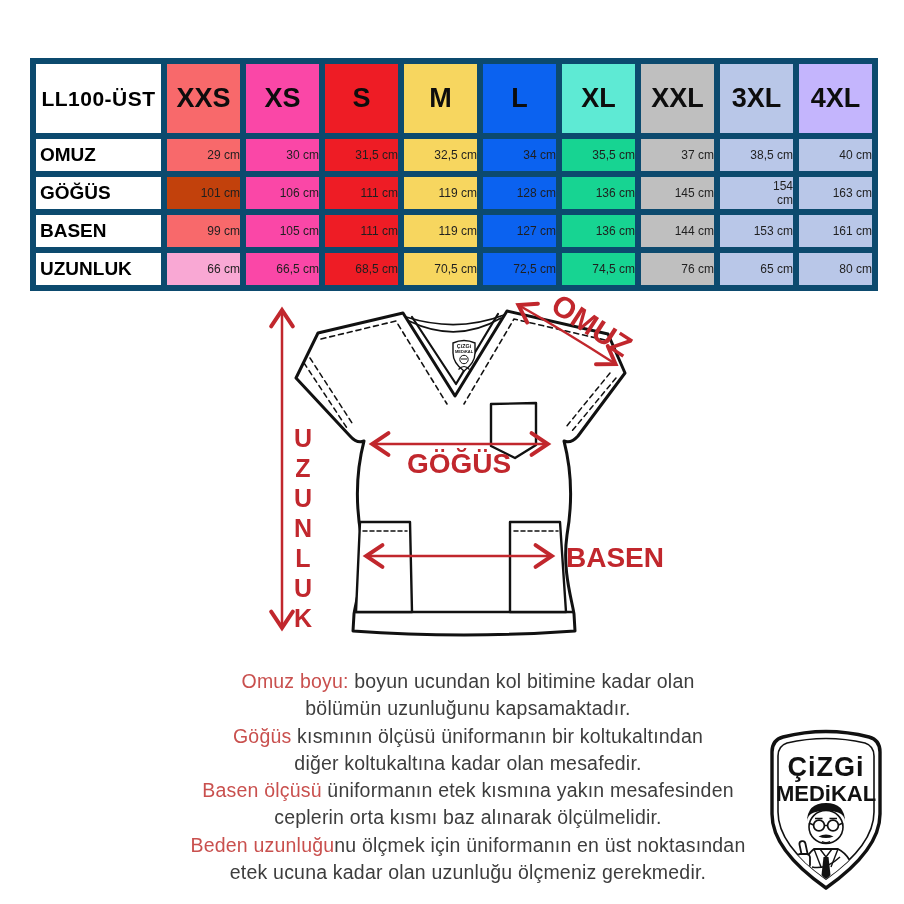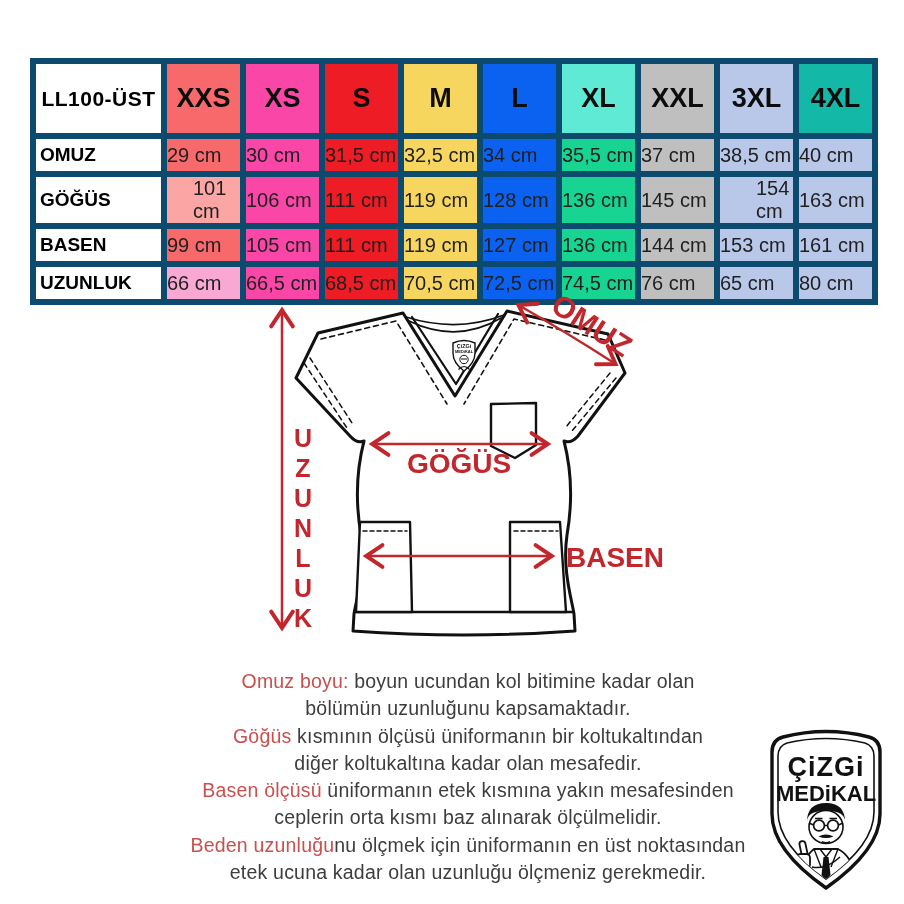--- a/index.html
+++ b/index.html
@@ -10,21 +10,21 @@
   .size-table{position:absolute;left:30px;top:58px;border-collapse:collapse;
               table-layout:fixed;border:3px solid #000;}
   .size-table th,.size-table td{border:6px solid #0c4a6e;padding:0;vertical-align:middle;}
   .size-table thead th{height:69px;}
   .size-table tbody th,.size-table tbody td{height:32px;}
   .col-code{width:131px;}
   .col-size{width:79px;}
   th.code-cell{font-size:21px;font-weight:bold;color:#000;text-align:center;letter-spacing:0.5px;}
   th.size-cell{font-size:27px;font-weight:bold;color:#0d0d0d;text-align:center;}
   th.row-label{font-size:19px;font-weight:bold;color:#000;text-align:left;padding-left:4px;background:#fff;}
-  td.value-cell{font-size:20px;color:#1f1f1f;text-align:left;margin-top:43px;}
+  td.value-cell{font-size:12px;color:#1f1f1f;text-align:right;margin-top:43px;}
 
   
   .diagram-svg{position:absolute;left:0;top:278px;}
   .uzunluk-label{position:absolute;left:288px;top:424px;height:200px;
      writing-mode:vertical-rl;text-orientation:upright;
      font-weight:bold;font-size:25px;letter-spacing:2px;color:#c1272d;}
 
   
   .descriptions{position:absolute;left:16px;top:668px;width:904px;text-align:center;
      font-size:19.5px;line-height:27.3px;color:#3d3d3d;letter-spacing:0.2px;}
@@ -56,39 +56,39 @@
       <tr>
         <th class="code-cell">LL100-ÜST</th>
         <th class="size-cell" style="background-color: rgb(248, 105, 107);">XXS</th>
         <th class="size-cell" style="background-color: rgb(250, 71, 167);">XS</th>
         <th class="size-cell" style="background-color: rgb(238, 28, 37);">S</th>
         <th class="size-cell" style="background-color: rgb(247, 214, 95);">M</th>
         <th class="size-cell" style="background-color: rgb(11, 98, 240);">L</th>
         <th class="size-cell" style="background-color: #5eead4;">XL</th>
         <th class="size-cell" style="background-color: rgb(191, 191, 191);">XXL</th>
         <th class="size-cell" style="background-color: rgb(185, 199, 232);">3XL</th>
-        <th class="size-cell" style="background-color: #14b8a6;">4XL</th>
+        <th class="size-cell" style="background-color: #c4b5fd;">4XL</th>
       </tr>
     </thead>
     <tbody>
       <tr>
         <th class="row-label">OMUZ</th>
         <td class="value-cell" style="background-color: rgb(248, 105, 107);">29 cm</td>
         <td class="value-cell" style="background-color: rgb(250, 71, 167);">30 cm</td>
         <td class="value-cell" style="background-color: rgb(238, 28, 37);">31,5 cm</td>
         <td class="value-cell" style="background-color: rgb(247, 214, 95);">32,5 cm</td>
         <td class="value-cell" style="background-color: rgb(11, 98, 240);">34 cm</td>
         <td class="value-cell" style="background-color: rgb(23, 212, 146);">35,5 cm</td>
         <td class="value-cell" style="background-color: rgb(191, 191, 191);">37 cm</td>
         <td class="value-cell" style="background-color: rgb(185, 199, 232);">38,5 cm</td>
         <td class="value-cell" style="background-color: rgb(185, 199, 232);">40 cm</td>
       </tr>
       <tr>
         <th class="row-label">GÖĞÜS</th>
-        <td class="value-cell" style="background-color: #fca5a5; padding-left: 26px;">101 cm</td>
+        <td class="value-cell" style="background-color: #c2410c; padding-left: 26px;">101 cm</td>
         <td class="value-cell" style="background-color: rgb(250, 71, 167);">106 cm</td>
         <td class="value-cell" style="background-color: rgb(238, 28, 37);">111 cm</td>
         <td class="value-cell" style="background-color: rgb(247, 214, 95);">119 cm</td>
         <td class="value-cell" style="background-color: rgb(11, 98, 240);">128 cm</td>
         <td class="value-cell" style="background-color: rgb(23, 212, 146);">136 cm</td>
         <td class="value-cell" style="background-color: rgb(191, 191, 191);">145 cm</td>
         <td class="value-cell" style="background-color: rgb(185, 199, 232); padding-left: 36px;">154 cm</td>
         <td class="value-cell" style="background-color: rgb(185, 199, 232);">163 cm</td>
       </tr>
       <tr>

